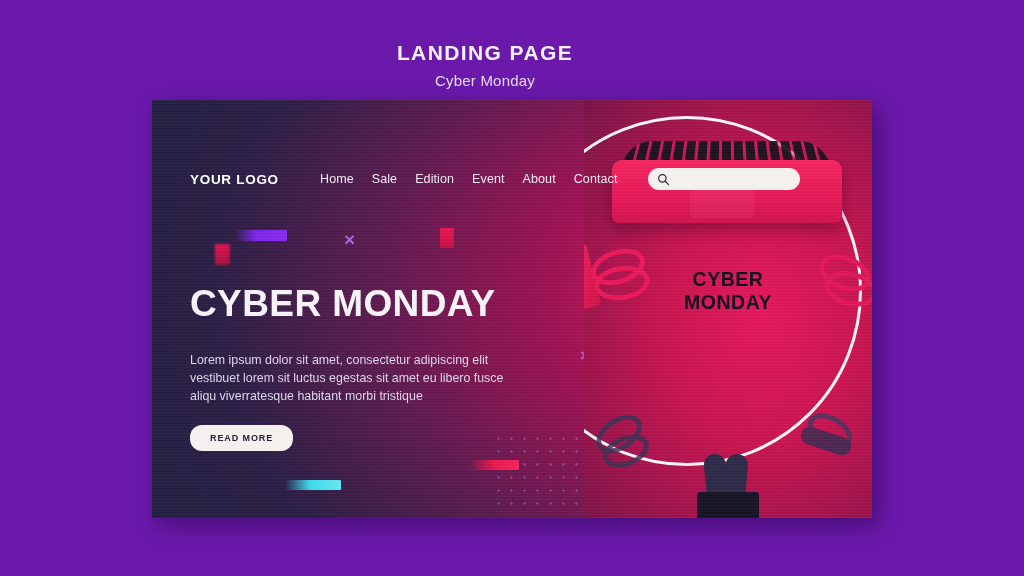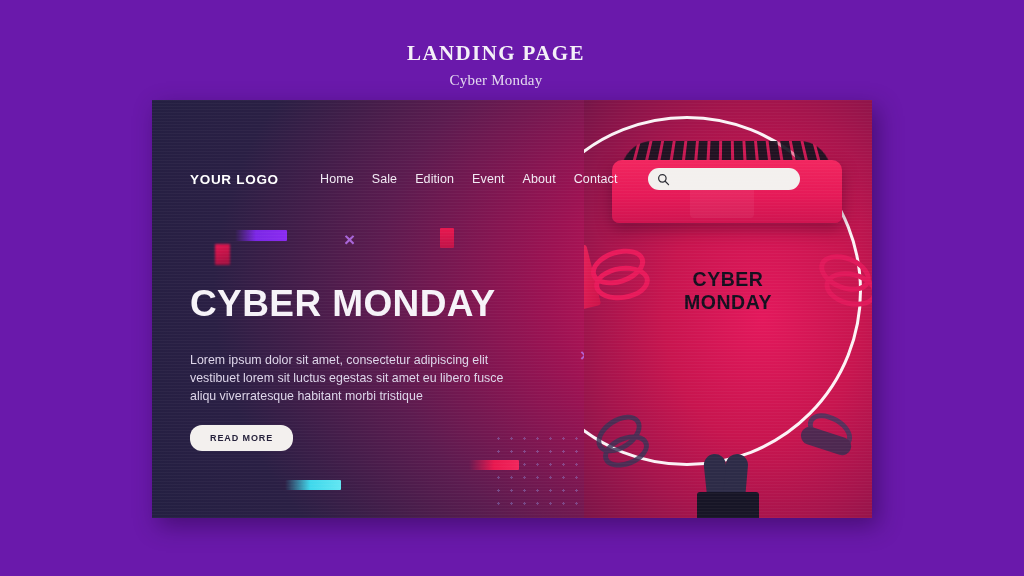--- a/index.html
+++ b/index.html
@@ -10,23 +10,22 @@
   }
 
   
   .page {
     position:relative; width:1024px; height:576px;
     background:#6a19ab;
   }
 
   
   .page-head {
-    position:absolute; left:16px; top:41px; width:960px;
+    position:absolute; left:5px; top:41px; width:960px;
     text-align:center;
-    font-family:Liberation Serif, serif;
   }
   .page-head .title {
     font-size:21px; font-weight:bold; letter-spacing:1.4px;
     color:#f4f0f8; line-height:1.15;
   }
   .page-head .subtitle {
     font-size:15px; color:#e4daf0; margin-top:7px; letter-spacing:.2px;
   }
 
   

